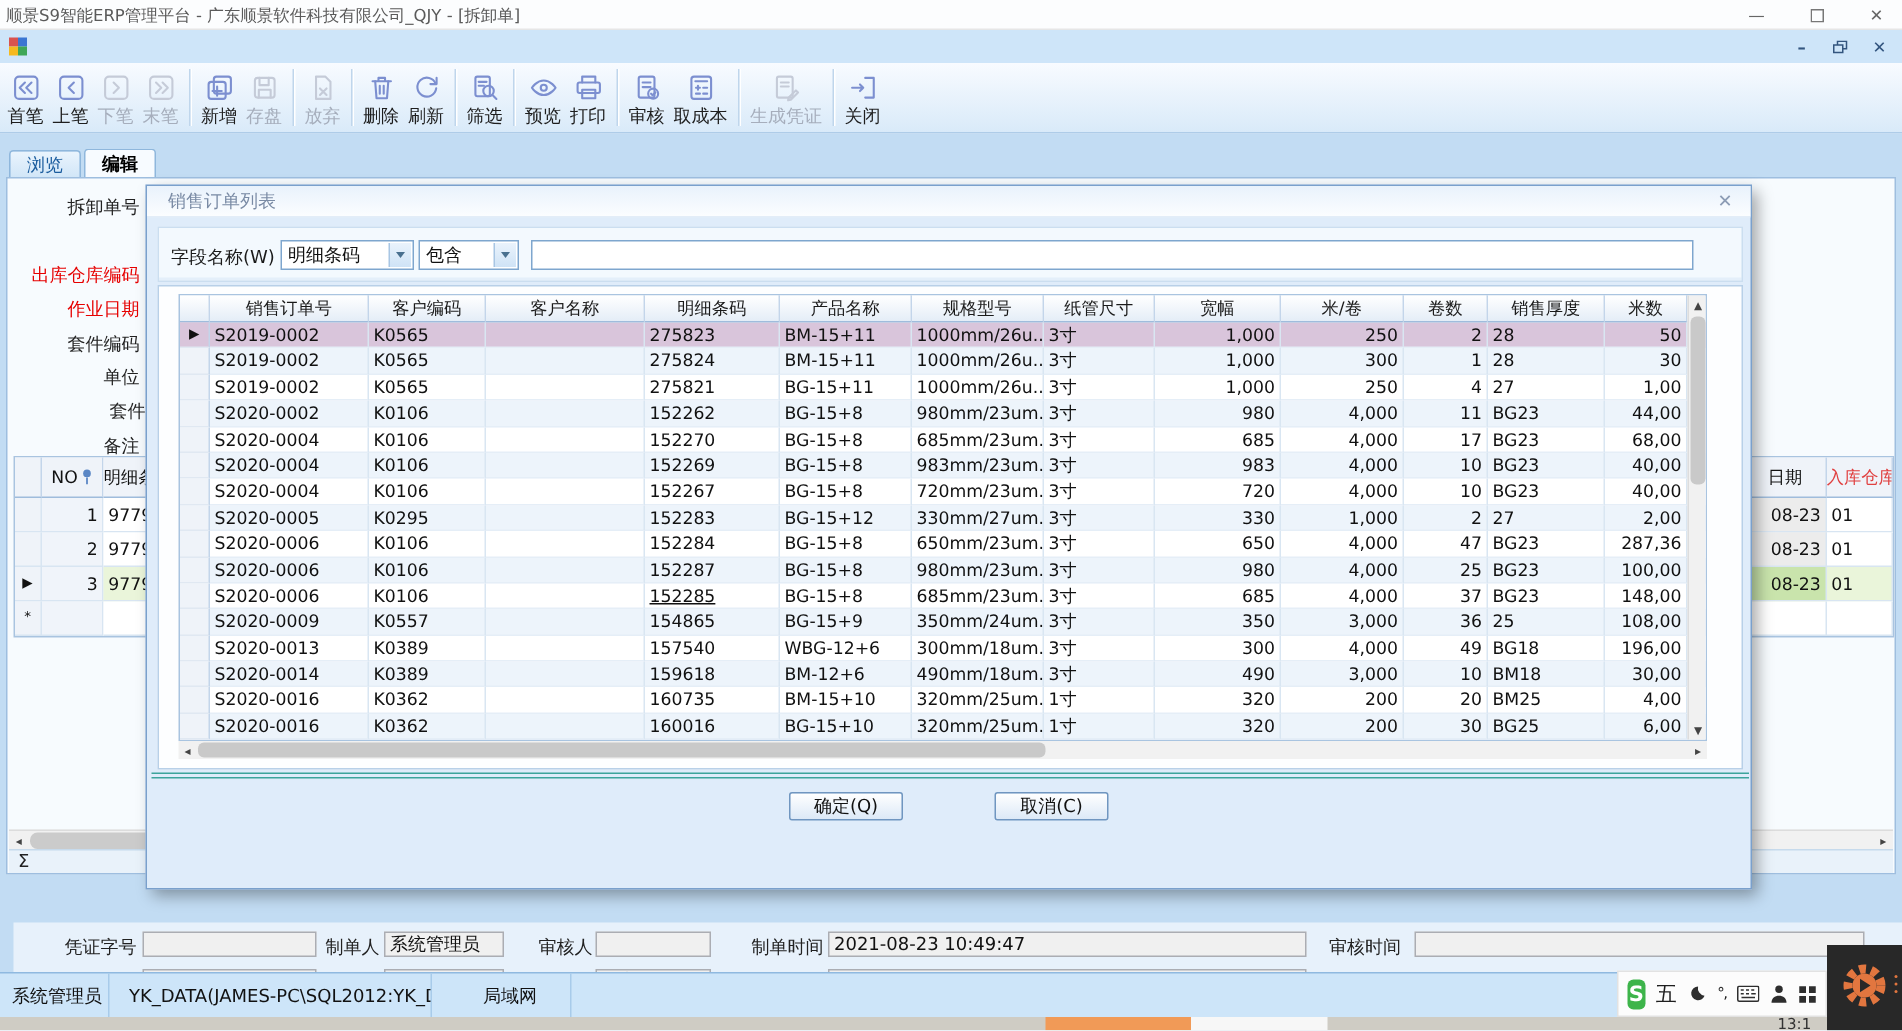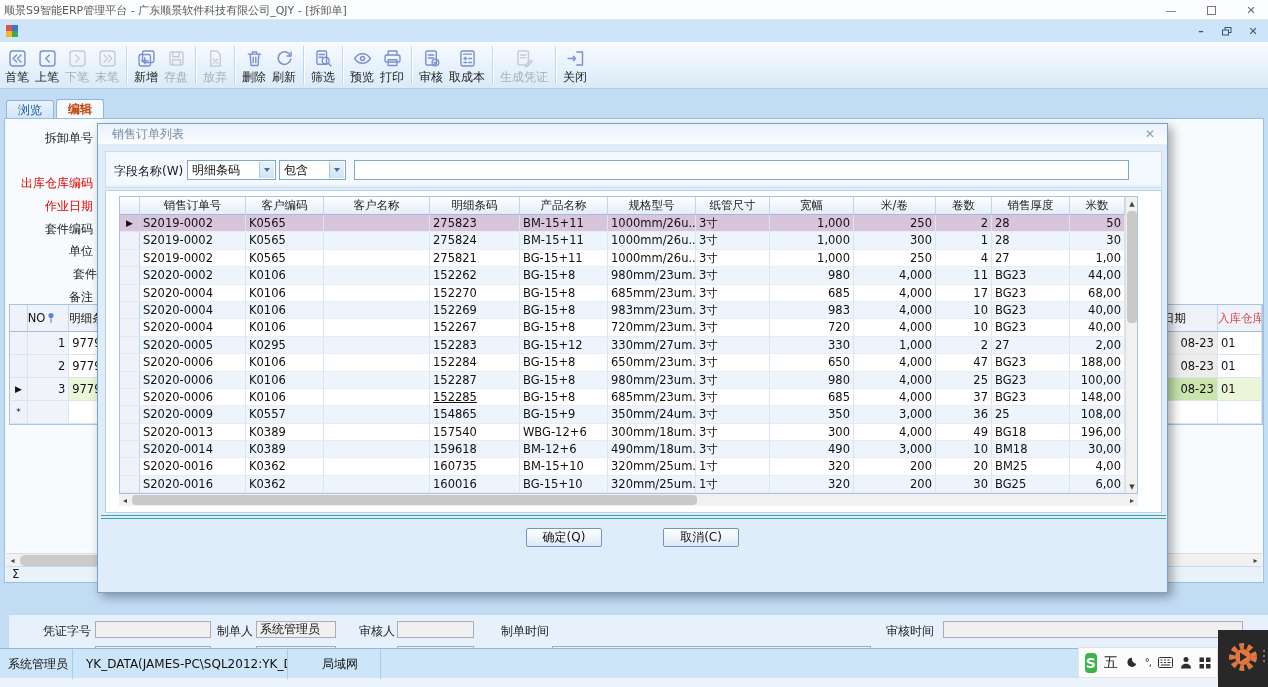--- a/index.html
+++ b/index.html
@@ -23,29 +23,29 @@
 .tb-ico{width:21px;height:21px}
 .tb-ico svg{width:100%;height:100%}
 .tb-label{font-size:12px;color:#1E1E1E;line-height:1;margin-top:2px;white-space:nowrap}
 .tb-btn.disabled{color:#C5CBD8}
 .tb-btn.disabled .tb-label{color:#A6AEBC}
 .tb-div{width:1px;height:38px;background:#BFD6EC;box-shadow:1px 0 0 #FFF;margin:0 4px}
 
 .workspace{position:absolute;top:89px;left:0;width:1268px;height:559px;background:#C2DCF3}
 .tabs{position:absolute;left:6px;top:10px;display:flex;gap:2px;align-items:flex-end}
 .tab{height:19px;padding:0 11px;display:flex;align-items:center;background:linear-gradient(#EAF4FD,#D0E5F7);border:1px solid #8FB7DC;border-bottom:none;border-radius:3px 3px 0 0;color:#1A5C9E}
-.tab.active{background:#F7FBFF;color:#c2410c;font-weight:bold;height:20px}
+.tab.active{background:#F7FBFF;color:#000000;font-weight:bold;height:20px}
 .form-panel{position:absolute;left:4px;top:29px;width:1260px;height:465px;background:#F7FBFE;border:1px solid #9EBEDF}
 .fld-label{position:absolute;left:0;width:88px;text-align:right;color:#222;white-space:nowrap}
 .fld-label.req{color:#E60000}
 .fld-box{position:absolute;left:93px;height:17px;width:150px;background:#FFF;border:1px solid #A5C5E0;font-size:11px;padding:1px 2px;overflow:hidden}
 
 .bgt{position:absolute;font-size:11.5px;border:1px solid #A9C4E0;background:#FFF}
 .bgt-row{display:flex}
-.bgt-hc{background:#EFF3F9;border-right:1px solid #C3D5EA;border-bottom:1px solid #9FBCDC;display:flex;align-items:center;justify-content:flex-start;height:27px;overflow:hidden;white-space:nowrap}
+.bgt-hc{background:#EFF3F9;border-right:1px solid #C3D5EA;border-bottom:1px solid #9FBCDC;display:flex;align-items:center;justify-content:center;height:27px;overflow:hidden;white-space:nowrap}
 .bgt-c{height:23px;border-right:1px solid #D8E5F2;border-bottom:1px solid #D8E5F2;display:flex;align-items:center;padding:0 3px;background:#FFF;overflow:hidden;white-space:nowrap}
 .bgt-ind{justify-content:center;background:#EFF3F9;font-size:9px;padding:0}
 
 .scroll-h{position:absolute;left:1px;top:434px;width:1256px;height:13px;background:#F1F1F1;border-top:1px solid #DCDCDC}
 .sb-arrow{position:absolute;top:0;width:13px;height:13px;display:flex;align-items:center;justify-content:center;font-size:8px;color:#444}
 .sb-thumb{position:absolute;top:1px;height:11px;background:#CBCBCB;border-radius:5px}
 .sumrow{position:absolute;left:1px;top:447px;width:1256px;height:16px;background:#E9F2FA;border-top:1px solid #C6DAEC}
 .sum-sigma{position:absolute;left:6px;top:0;font-size:12px;color:#222}
 .sum-box{position:absolute;top:0;height:15px;border:1px solid #9B9B9B;text-align:right;padding:0 3px;font-size:11px;background:#F2F8FD;line-height:13px}
 
@@ -358,20 +358,21 @@
       </div>
 
       <div class="footer" id="footer">
           <span class="ft-label" style="left: 0px; width: 82px; top: 8px;">凭证字号</span>
           <span class="ft-box" style="left: 86px; width: 116px; top: 6px;"></span>
           <span class="ft-label" style="left: 160px; width: 84px; top: 8px;">制单人</span>
           <span class="ft-box" style="left: 247px; width: 80px; top: 6px;">系统管理员</span>
           <span class="ft-label" style="left: 302px; width: 84px; top: 8px;">审核人</span>
           <span class="ft-box" style="left: 388px; width: 77px; top: 6px;"></span>
           <span class="ft-label" style="left: 432px; width: 108px; top: 8px;">制单时间</span>
+          <span class="ft-box" style="left: 543px; width: 319px; top: 6px;">2021-08-23 10:49:47</span>
           <span class="ft-label" style="left: 818px; width: 107px; top: 8px;">审核时间</span>
           <span class="ft-box" style="left: 934px; width: 300px; top: 6px;"></span>
           <span class="ft-label" style="left: 0px; width: 82px; top: 33px;">凭证日期</span>
           <span class="ft-box" style="left: 86px; width: 116px; top: 31px;"></span>
           <span class="ft-label" style="left: 160px; width: 84px; top: 33px;">修改人</span>
           <span class="ft-box" style="left: 247px; width: 80px; top: 31px;">系统管理员</span>
           <span class="ft-label" style="left: 302px; width: 84px; top: 33px;">状态</span>
           <span class="ft-box" style="left: 388px; width: 77px; top: 31px;">未审核</span>
           <span class="ft-label" style="left: 432px; width: 108px; top: 33px;">修改时间</span>
           <span class="ft-box" style="left: 543px; width: 319px; top: 31px;">2021-08-24 09:03:37</span>
@@ -379,20 +380,25 @@
     </div>
   </div>
 
   <div class="statusbar" id="statusbar">
       <div class="sb-seg" style="left: 0px; width: 73px; padding-left: 8px;">系统管理员</div>
       <div class="sb-seg" style="left: 73px; width: 215px; padding-left: 13px;">YK_DATA(JAMES-PC\SQL2012:YK_DATA)</div>
       <div class="sb-seg" style="left: 300px; width: 81px; justify-content: center;">局域网</div>
       <div class="sb-seg" style="left: 502px; width: 766px; border-right: none;"></div>
     </div>
 
+  <div class="taskbar">
+    <span class="tk-orange"></span>
+    <span class="tk-white"></span>
+    <span class="tk-clock">13:1</span>
+  </div>
 
   <div class="tray">
     <span class="sogou-s">S</span>
     <span class="tray-txt">五</span>
     <span>
         <svg width="13" height="13" viewBox="0 0 24 24">
           <path d="M13 3a8.5 8.5 0 1 0 8 11.5A9.5 9.5 0 0 1 13 3z" fill="#2E2E2E"></path>
         </svg>
       </span>
     <span class="tray-sm">°,</span>
@@ -599,21 +605,21 @@
           <span class="g-c" style="width: 78px;">K0106</span>
           <span class="g-c" style="width: 106px;"><span class="mosaic" style="width: 92px;"></span></span>
           <span class="g-c" style="width: 90px;">152284</span>
           <span class="g-c" style="width: 88px;">BG-15+8</span>
           <span class="g-c" style="width: 88px;">650mm/23um...</span>
           <span class="g-c" style="width: 74px;">3寸</span>
           <span class="g-c r" style="width: 84px;">650</span>
           <span class="g-c r" style="width: 82px;">4,000</span>
           <span class="g-c r" style="width: 56px;">47</span>
           <span class="g-c" style="width: 78px;">BG23</span>
-          <span class="g-c r" style="width: 55px;">188,00</span>
+          <span class="g-c r" style="width: 55px;">287,36</span>
         </div>
         <div class="g-row alt">
           <span class="g-ind" style="width: 20px;"></span>
           <span class="g-c" style="width: 106px;">S2020-0006</span>
           <span class="g-c" style="width: 78px;">K0106</span>
           <span class="g-c" style="width: 106px;"><span class="mosaic" style="width: 92px;"></span></span>
           <span class="g-c" style="width: 90px;">152287</span>
           <span class="g-c" style="width: 88px;">BG-15+8</span>
           <span class="g-c" style="width: 88px;">980mm/23um...</span>
           <span class="g-c" style="width: 74px;">3寸</span>

